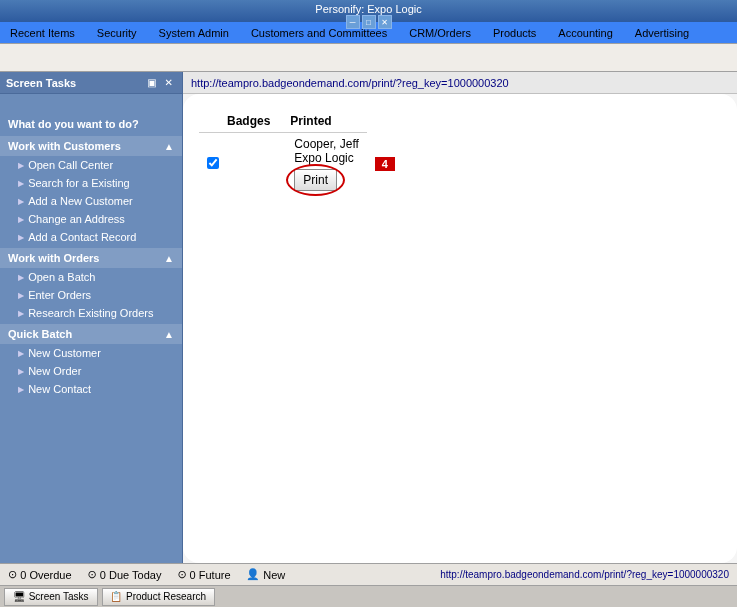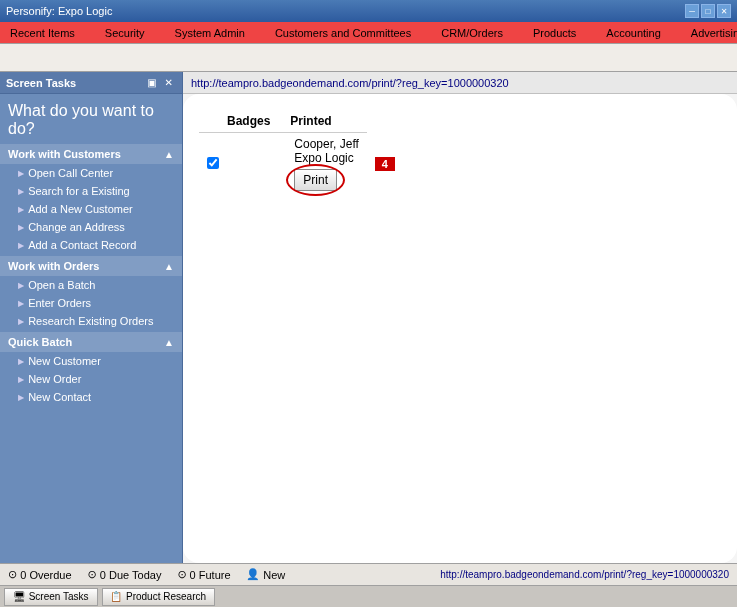--- a/index.html
+++ b/index.html
@@ -8,34 +8,35 @@
     
     .title-bar {
       background: linear-gradient(to bottom, #4a7ab5, #2d5a9e);
       color: white;
       padding: 3px 6px;
       font-size: 11px;
       display: flex;
       align-items: center;
       justify-content: space-between;
       height: 22px;
+      flex-direction: column;
     }
     .title-bar-left { display: flex; align-items: center; gap: 4px; }
     .title-bar-icons { display: flex; gap: 2px; }
     .title-icon { width: 14px; height: 14px; background: #6a9fd8; border: 1px solid #8ab4e8; font-size: 8px; display: flex; align-items: center; justify-content: center; color: white; cursor: pointer; }
 
     
     .menu-bar {
-      background: #ef4444;
+      background: #3b82f6;
       border-bottom: 1px solid #a0a0a0;
       display: flex;
       align-items: center;
       padding: 0 4px;
       height: 22px;
-      gap: 18px;
+      gap: 10px;
     }
     .menu-item {
       padding: 2px 6px;
       font-size: 11px;
       cursor: pointer;
       color: #000;
       white-space: nowrap;
     }
 
     
@@ -72,23 +73,23 @@
       align-items: center;
       justify-content: space-between;
       height: 22px;
     }
     .sidebar-header-title { color: white; font-size: 11px; font-weight: bold; }
     .sidebar-header-icons { display: flex; gap: 2px; }
     .sidebar-header-icon { color: white; font-size: 10px; cursor: pointer; padding: 1px 3px; }
 
     .sidebar-title {
       color: white;
-      font-size: 16px;
-      font-weight: normal;
-      padding: 8px 8px 4px 8px;
+      font-size: 11px;
+      font-weight: bold;
+      padding: 24px 8px 4px 8px;
     }
 
     .sidebar-section-header {
       background: rgba(255,255,255,0.15);
       color: white;
       font-size: 11px;
       font-weight: bold;
       padding: 4px 8px;
       display: flex;
       align-items: flex-end;

